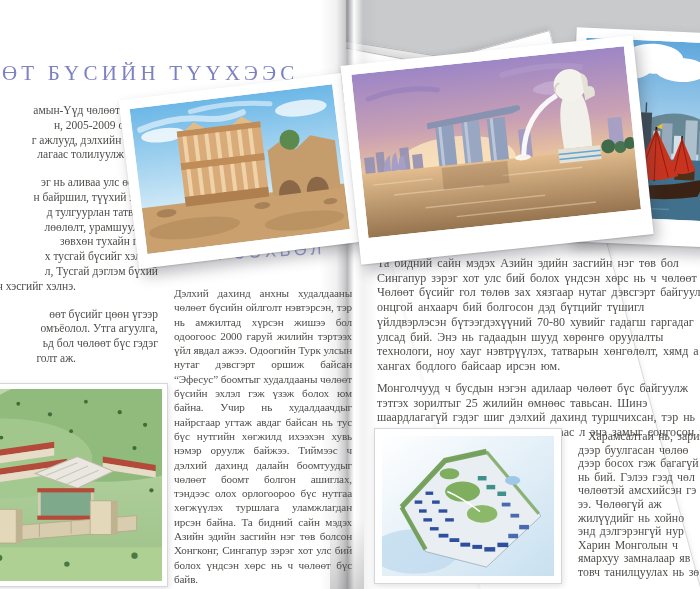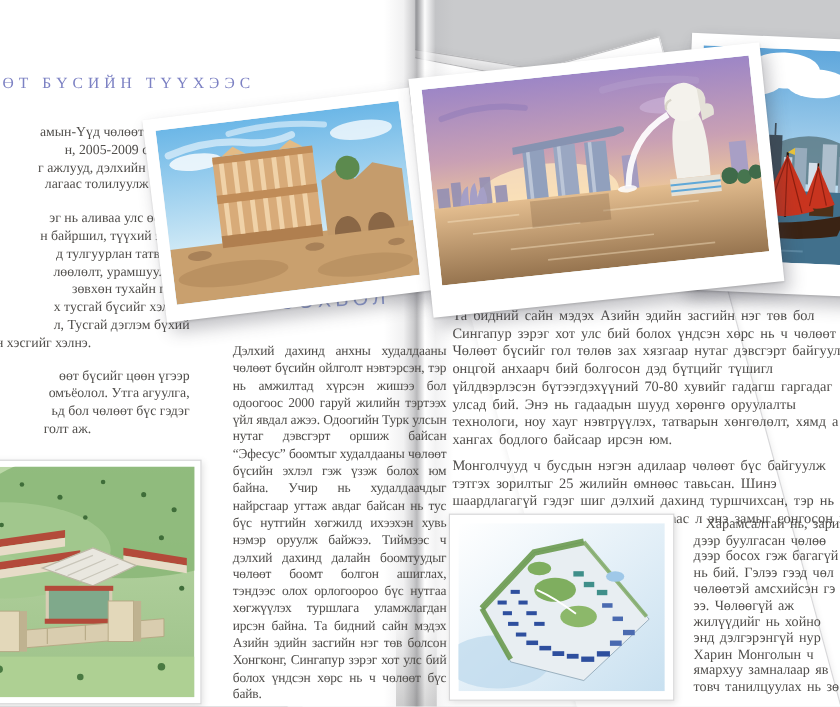--- a/index.html
+++ b/index.html
@@ -15,22 +15,22 @@
     border-top:1px solid #c2c2c4;border-right:1px solid #d8d8da;
     box-shadow:0 -3px 6px rgba(0,0,0,.08);transform:rotate(-15.2deg);z-index:4;}
   #left-page{position:absolute;left:0;top:0;width:346px;height:589px;background:#ffffff;z-index:5;}
   #spine{position:absolute;left:320px;top:0;width:74px;height:589px;z-index:6;pointer-events:none;
     background:linear-gradient(90deg,rgba(120,120,125,0) 0%,rgba(120,120,125,.10) 22%,
       rgba(90,90,96,.30) 33%,rgba(70,70,76,.38) 37%,rgba(255,255,255,.95) 46%,
       rgba(150,150,156,.12) 58%,rgba(255,255,255,0) 78%);}
   #spine-foot{position:absolute;left:330px;top:520px;width:34px;height:69px;z-index:6;pointer-events:none;
     background:linear-gradient(180deg,rgba(0,0,0,0),rgba(0,0,0,.16));}
   
-  .txt{color:#504e4b;margin-left:20px;}
-  #title{position:absolute;left:2px;top:61px;font-size:13px;letter-spacing:4.2px;color:#7c81c3;
+  .txt{color:#504e4b;}
+  #title{position:absolute;left:2px;top:61px;font-size:21px;letter-spacing:4.2px;color:#7c81c3;
     white-space:nowrap;z-index:7;}
   #subtitle{position:absolute;left:171px;top:247px;font-family:"Liberation Sans","DejaVu Sans",sans-serif;
     font-weight:300;font-size:16.5px;letter-spacing:3.6px;color:#92a0d6;transform:rotate(-3deg);
     transform-origin:0 50%;white-space:nowrap;z-index:7;}
   #left-col{position:absolute;left:-80px;top:103px;width:238px;z-index:7;}
   #left-col .lpara{margin-bottom:13px;}
   #left-col .tline{font-size:11.5px;line-height:14.8px;text-align:right;white-space:nowrap;color:#504e4b;}
   #left-col .tline.short{margin-right:82px;}
   #mid-col{position:absolute;left:174px;top:286px;width:178px;font-size:11.2px;line-height:14.3px;
     text-align:justify;letter-spacing:-0.15px;color:#504e4b;z-index:7;}

